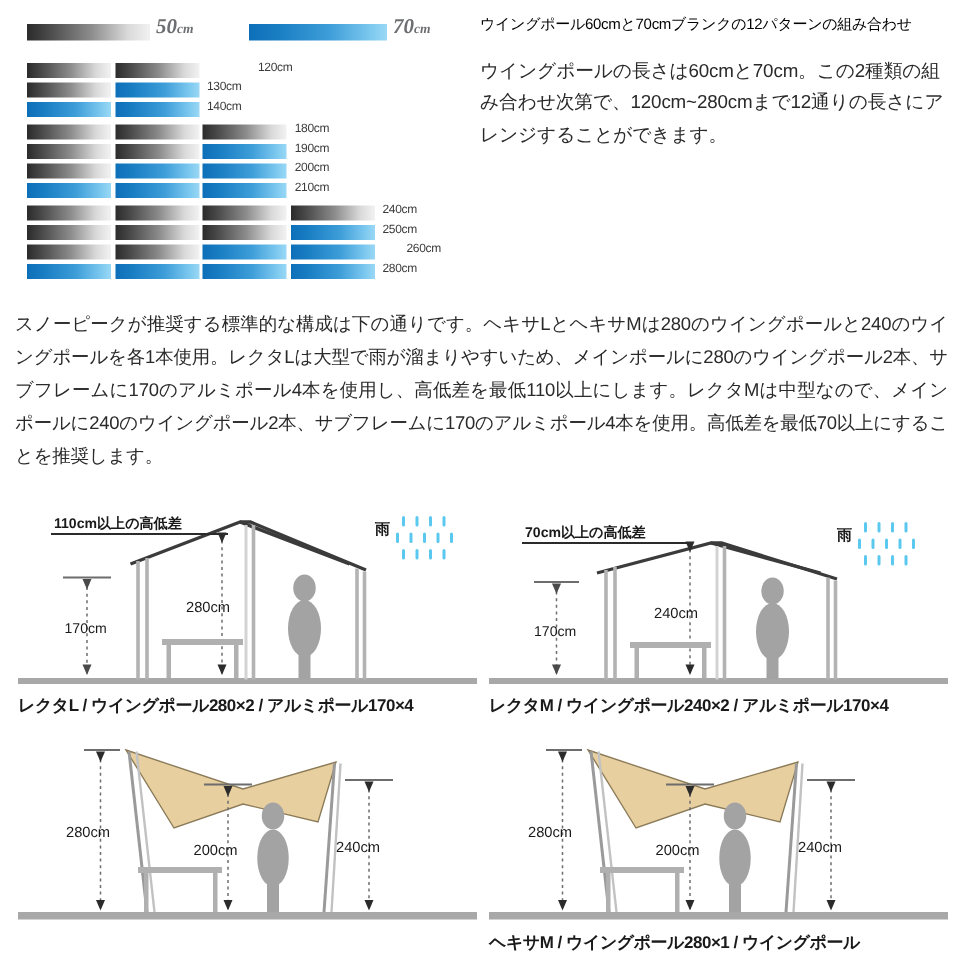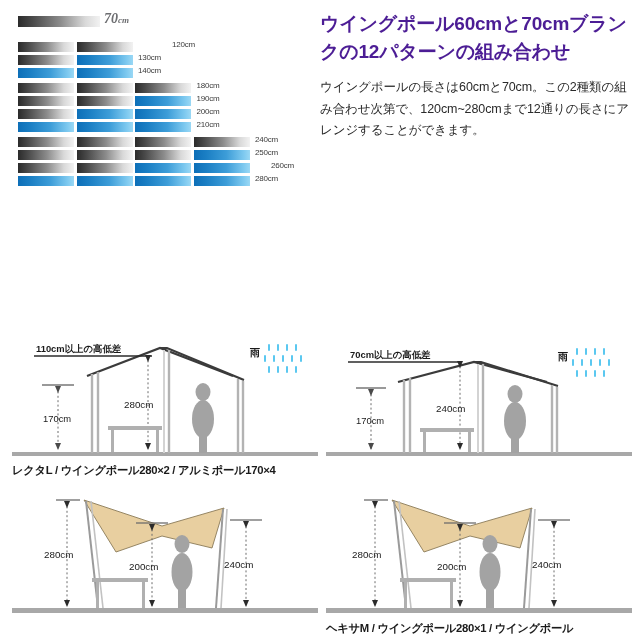--- a/index.html
+++ b/index.html
@@ -45,22 +45,22 @@
   .seg{position:absolute;top:0;height:10px;width:56px;}
   .rowlab{
     position:absolute;top:-2px;
     font-size:8px;color:#3b3b3b;white-space:nowrap;
     letter-spacing:-0.2px;
   }
 
   
   .righttop{position:absolute;left:320px;top:10px;width:312px;}
   .heading{
-    font-size:19px;font-weight:bold;line-height:1.45;
-    color:#4c1d95;margin:0 0 12px 0;letter-spacing:-0.2px;
+    font-size:10px;font-weight:normal;line-height:1.45;
+    color:#000000;margin:0 0 12px 0;letter-spacing:-0.2px;
   }
   .subpara{
     font-size:12.5px;line-height:1.72;color:#2a2a2a;margin:0;
     letter-spacing:-0.1px;
   }
 
   
   .bodytext{
     position:absolute;left:10px;top:206px;width:622px;
     font-size:12.3px;line-height:1.78;color:#2a2a2a;
@@ -84,20 +84,24 @@
 </head>
 <body>
 
 <div class="page">
 
   <div class="chart">
 
     <div class="legend">
       <div class="legend-item a">
         <div class="legend-bar grayseg"></div>
+        <div class="legend-label"><span>50</span><span class="u">cm</span></div>
+      </div>
+      <div class="legend-item b">
+        <div class="legend-bar blueseg"></div>
         <div class="legend-label"><span>70</span><span class="u">cm</span></div>
       </div>
     </div>
 
     <div class="rows" id="rows">
         <div class="grp">
           <div class="row">
             <div class="seg grayseg" style="left: 0px;"></div>
             <div class="seg grayseg" style="left: 58.5px;"></div>
             <div class="rowlab" style="left: 120px; margin-left: 34px;">120cm</div>
@@ -170,20 +174,21 @@
           </div>
         </div>
       </div>
   </div>
 
   <div class="righttop">
     <h1 class="heading">ウイングポール60cmと70cmブランクの12パターンの組み合わせ</h1>
     <p class="subpara">ウイングポールの長さは60cmと70cm。この2種類の組み合わせ次第で、120cm~280cmまで12通りの長さにアレンジすることができます。</p>
   </div>
 
+  <div class="bodytext">スノーピークが推奨する標準的な構成は下の通りです。ヘキサLとヘキサMは280のウイングポールと240のウイングポールを各1本使用。レクタLは大型で雨が溜まりやすいため、メインポールに280のウイングポール2本、サブフレームに170のアルミポール4本を使用し、高低差を最低110以上にします。レクタMは中型なので、メインポールに240のウイングポール2本、サブフレームに170のアルミポール4本を使用。高低差を最低70以上にすることを推奨します。</div>
 
   <div class="panels">
 
     <div class="panel p1">
       <svg width="306" height="132" viewBox="0 0 306 132">
 
         <rect x="0" y="122" width="306" height="4" fill="#a8a8a8"></rect>
 
         <path d="M75 46 L148 18 L221 46" fill="none" stroke="#3b3b3b" stroke-width="2.2"></path>
         <path d="M148 18 L155 18 L232 50" fill="none" stroke="#3b3b3b" stroke-width="2.2"></path>
@@ -278,20 +283,21 @@
             <rect x="255" y="29" width="2" height="7" rx="1"></rect>
             <rect x="264" y="29" width="2" height="7" rx="1"></rect>
             <rect x="273" y="29" width="2" height="7" rx="1"></rect>
             <rect x="282" y="29" width="2" height="7" rx="1"></rect>
           <rect x="250" y="40" width="2" height="7" rx="1"></rect>
             <rect x="259" y="40" width="2" height="7" rx="1"></rect>
             <rect x="268" y="40" width="2" height="7" rx="1"></rect>
             <rect x="277" y="40" width="2" height="7" rx="1"></rect>
         </g>
       </svg>
+      <div class="caption">レクタM / ウイングポール240×2 / アルミポール170×4</div>
     </div>
 
     <div class="panel p3">
       <svg width="306" height="138" viewBox="0 0 306 138">
         <rect x="0" y="126" width="306" height="5" fill="#a8a8a8"></rect>
 
         <path d="M72 18 L150 44 L212 26 L200 66 L150 54 L104 70 Z" fill="#e8cfa0" stroke="#8a7a58" stroke-width="0.9"></path>
 
         <line x1="74" y1="19" x2="86" y2="126" stroke="#9a9a9a" stroke-width="2"></line>
         <line x1="79" y1="19" x2="91" y2="126" stroke="#c2c2c2" stroke-width="1.6"></line>

